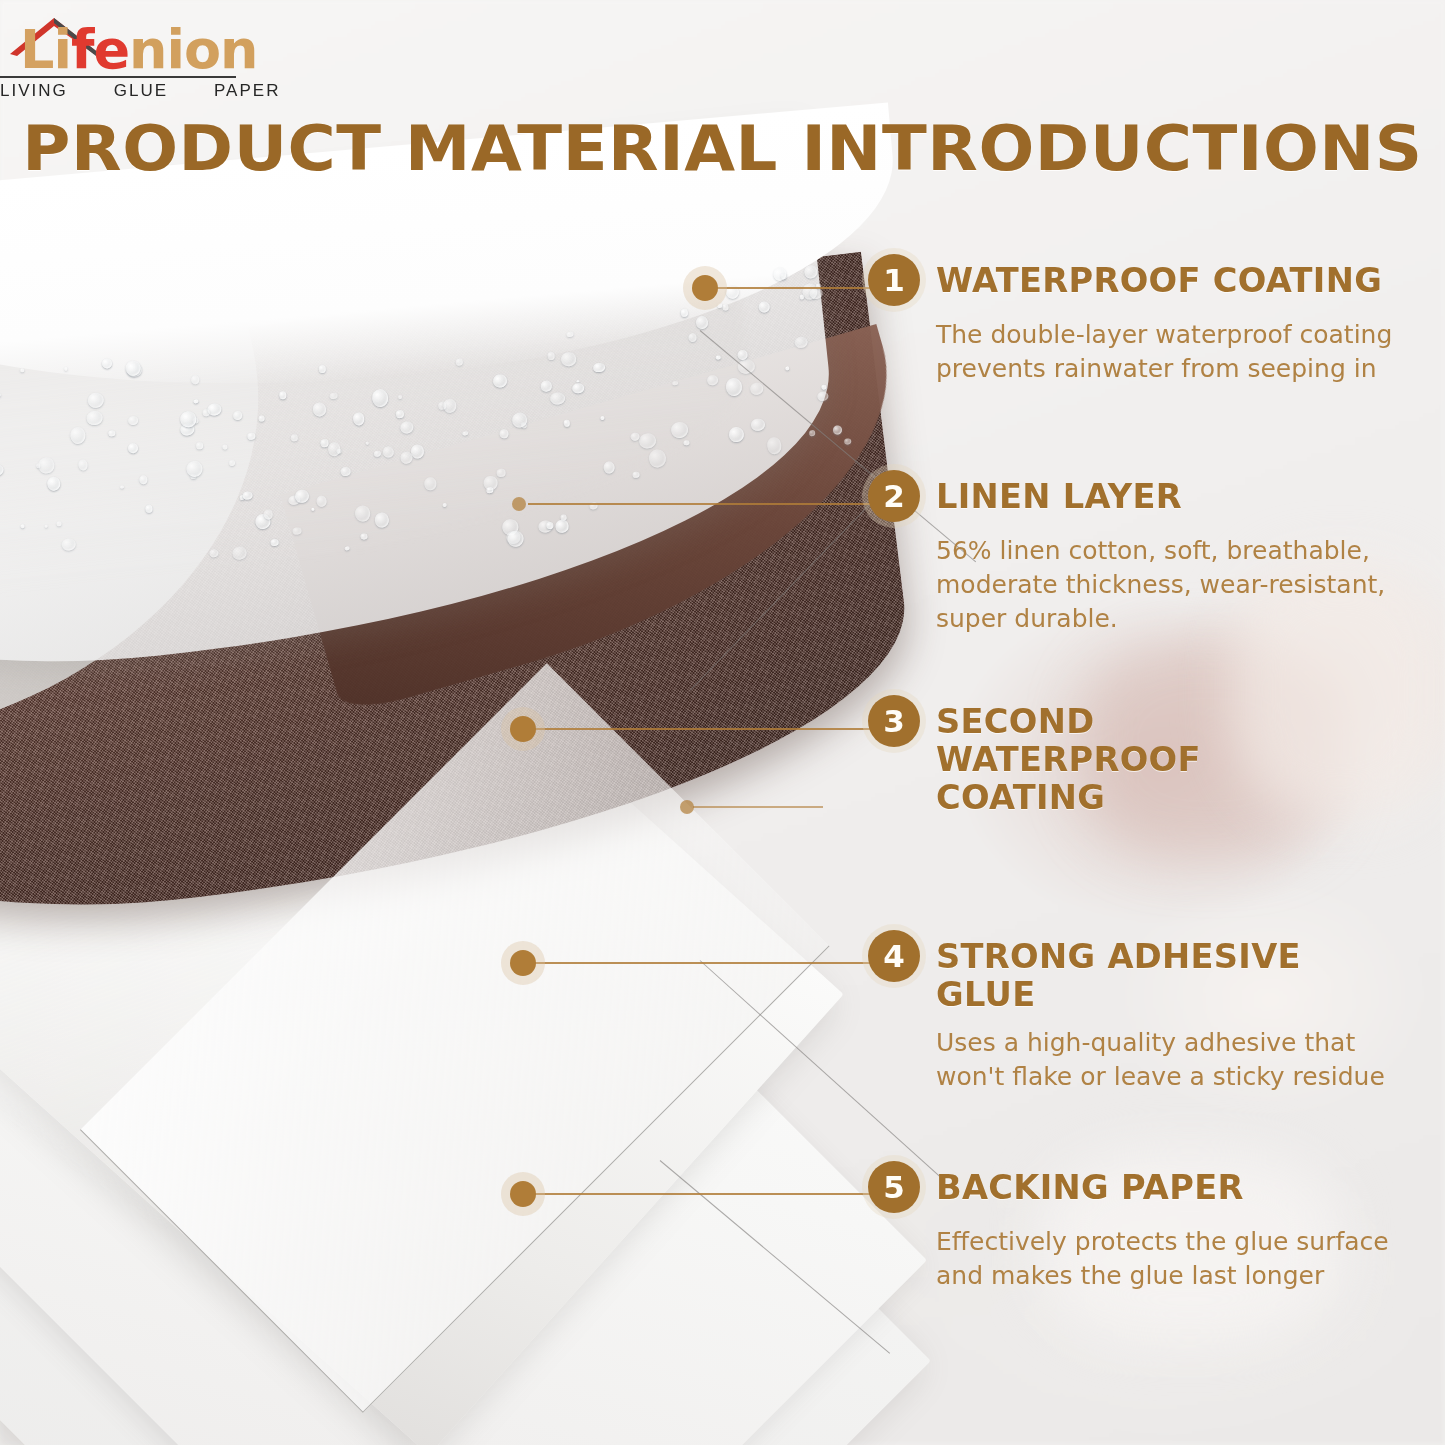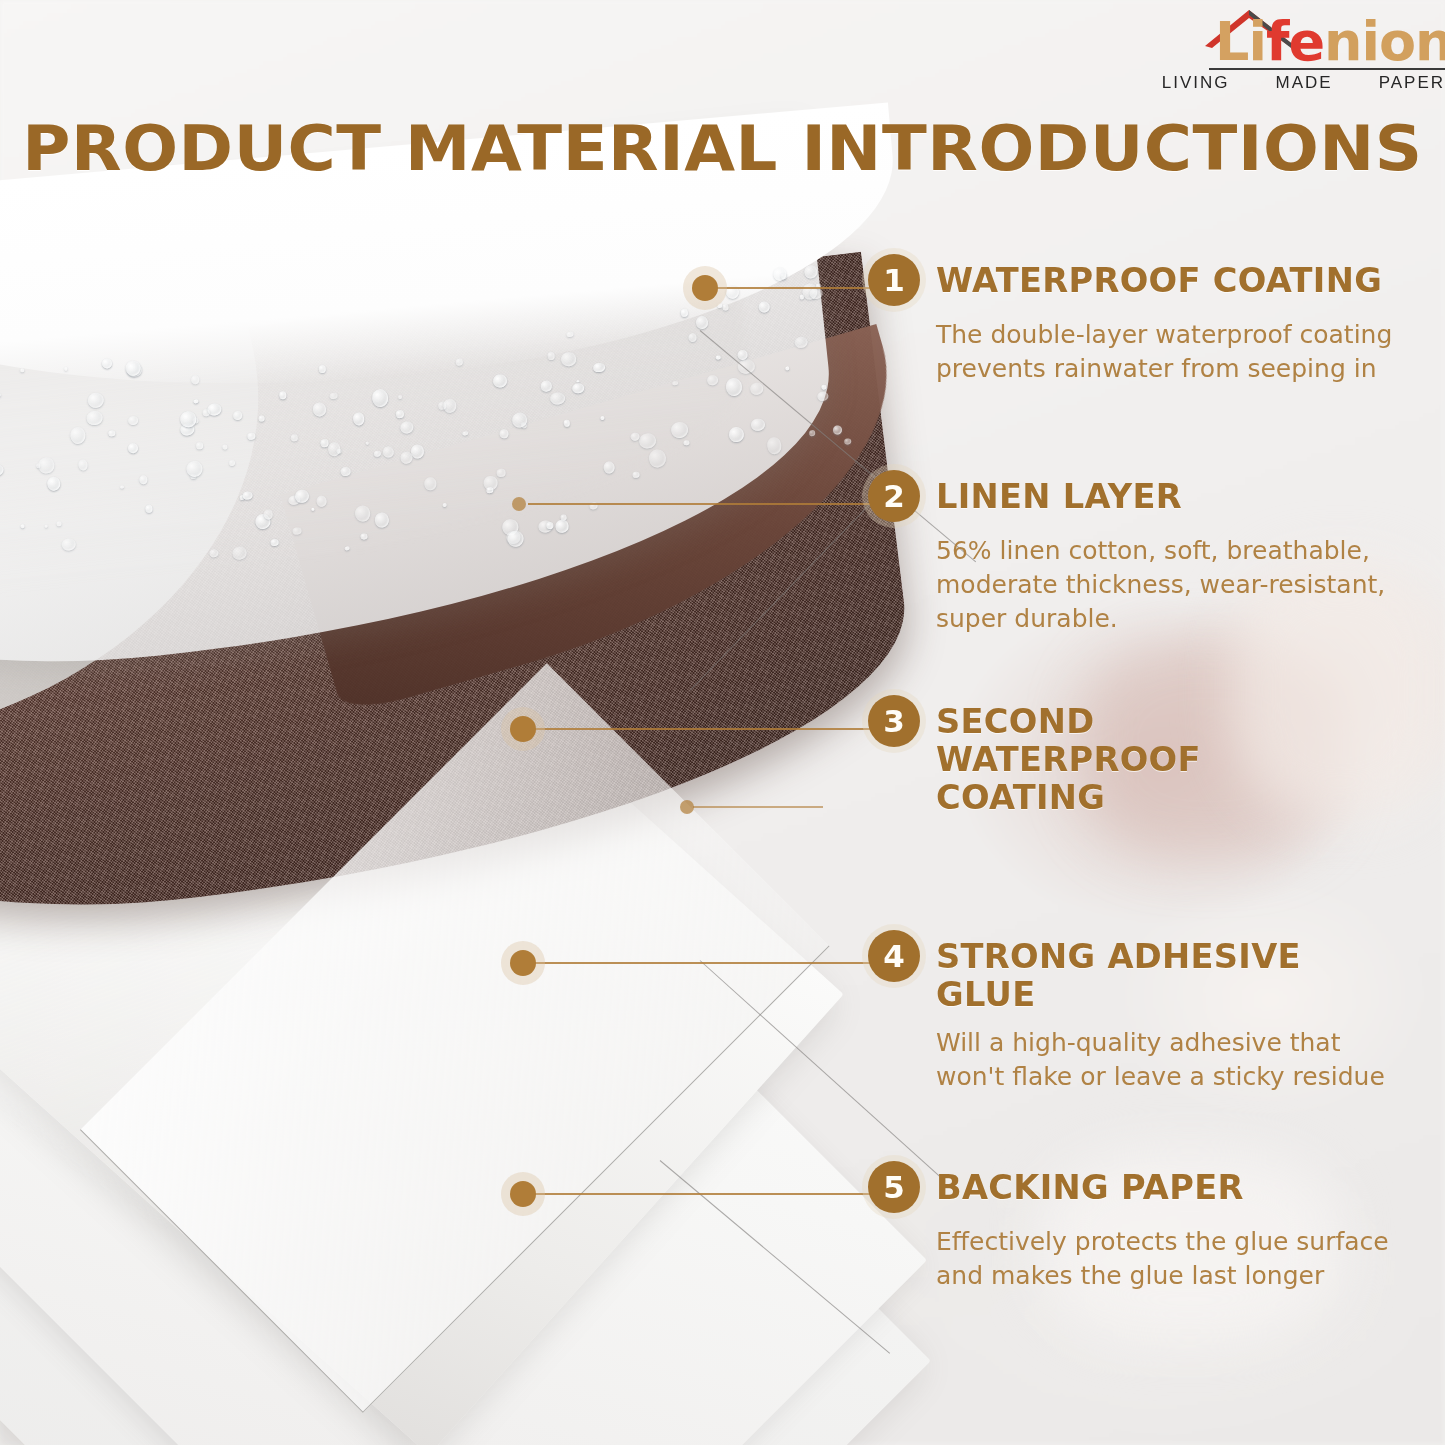--- a/index.html
+++ b/index.html
@@ -164,22 +164,22 @@
     width: 660px; height: 400px;
     border-left: 1.5px solid rgba(150,148,146,0.75);
     border-bottom: 1.5px solid rgba(150,148,146,0.75);
     transform: rotate(-45deg);
     transform-origin: left top;
     background: linear-gradient(140deg, rgba(253,253,253,0.92), rgba(243,242,241,0.55));
   }
 
   
   .logo-wrap {
-    position: absolute; left: 0; right: 0; top: 8px;
-    display: flex; flex-direction: column; align-items: flex-end;
+    position: absolute; left: 0; right: 0; top: 16px;
+    display: flex; flex-direction: column; align-items: flex-start;
   }
   .logo-mark {
     position: relative; height: 66px; width: 250px;
   }
   .logo-text {
     position: absolute; left: 20px; top: 4px;
     font-size: 54px; font-weight: 700; letter-spacing: -1px;
     font-family: "DejaVu Sans", sans-serif;
     line-height: 60px;
   }
@@ -457,21 +457,21 @@
     <div class="logo-mark">
       <svg class="roof" viewBox="0 0 96 44">
         <path d="M2 40 L46 4 L92 40 L86 40 L46 12 L9 42 Z" fill="#d0352b"></path>
         <path d="M46 4 L92 40 L88 42 L46 9 Z" fill="#4a4a4a"></path>
       </svg>
       <div class="logo-text"><span class="lg-l">L</span><span class="lg-i">i</span><span class="lg-f">f</span><span class="lg-e">e</span><span class="lg-rest">nion</span></div>
     </div>
     <div class="logo-rule"></div>
     <div class="logo-tag">
       <span>LIVING</span>
-      <span>MADE</span>
+      <span>GLUE</span>
       <span>PAPER</span>
     </div>
   </div>
 
   <div class="title">PRODUCT MATERIAL INTRODUCTIONS</div>
 
   <div class="lead" style="left:712px;top:287px;width:170px;"></div>
   <div class="lead-dot" style="left:692px;top:275px;"></div>
 
   <div class="lead" style="left:528px;top:503px;width:352px;"></div>
@@ -510,21 +510,21 @@
       <div class="badge">3</div>
       <div class="c-title" style="max-width:420px;">SECOND WATERPROOF COATING</div>
     </div>
   </div>
 
   <div class="callout" style="left:868px;top:938px;">
     <div class="callout-head">
       <div class="badge">4</div>
       <div class="c-title">STRONG ADHESIVE GLUE</div>
     </div>
-    <div class="c-body">Will a high-quality adhesive that won't flake or leave a sticky residue</div>
+    <div class="c-body">Uses a high-quality adhesive that won't flake or leave a sticky residue</div>
   </div>
 
   <div class="callout" style="left:868px;top:1169px;">
     <div class="callout-head">
       <div class="badge">5</div>
       <div class="c-title">BACKING PAPER</div>
     </div>
     <div class="c-body">Effectively protects the glue surface and makes the glue last longer</div>
   </div>
 

